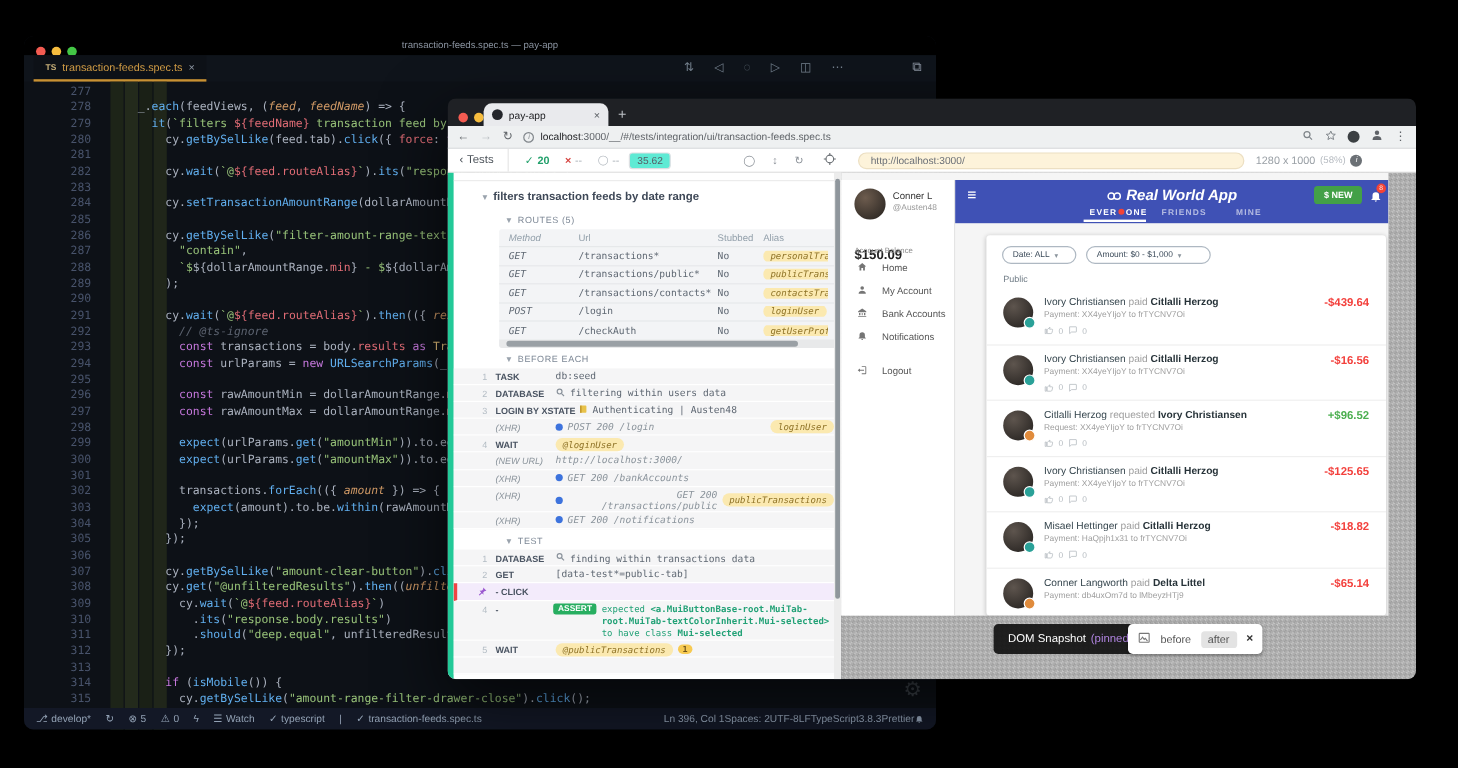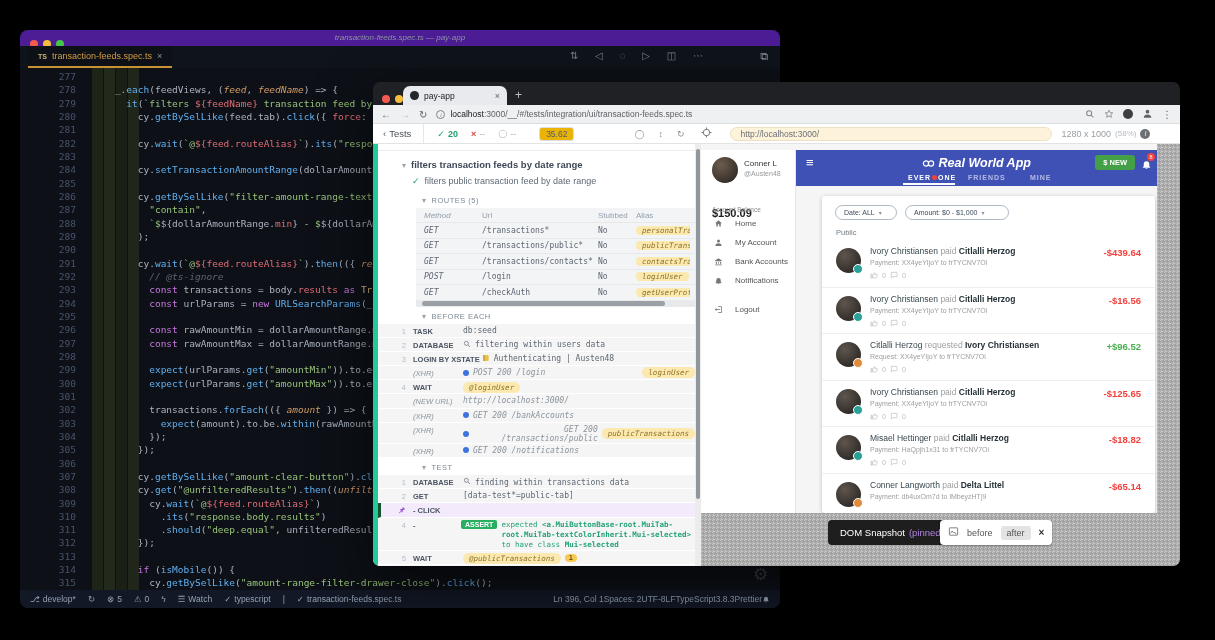--- a/index.html
+++ b/index.html
@@ -4,21 +4,21 @@
 <style>
   * { margin:0; padding:0; box-sizing:border-box; }
   html,body { width:1215px; height:640px; background:#000; overflow:hidden;
     font-family:"Liberation Sans", sans-serif; }
   .abs { position:absolute; }
   .mono { font-family:"DejaVu Sans Mono", monospace; }
 
   
   #vscode { left:20px; top:30px; width:760px; height:578px; background:#0d1117;
     border-radius:8px; overflow:hidden; box-shadow:0 12px 40px rgba(0,0,0,.6); }
-  #vs-titlebar { left:0; top:0; width:100%; height:16px; background:#4c1d95;font-style:italic; }
+  #vs-titlebar { left:0; top:0; width:100%; height:16px; background:#000000; }
   .tl { width:8px; height:8px; border-radius:50%; display:inline-block; margin-right:5px; }
   #vs-title { width:100%; text-align:center; top:3px; font-size:8px; color:#8b94a1; }
   #vs-tabbar { left:0; top:16px; width:100%; height:22px; background:#0f141b; }
   #vs-tab { left:8px; top:0; height:22px; padding:0 10px; background:#0d1117;
     border-bottom:2px solid #c89133; display:flex; align-items:center; gap:5px; }
   #vs-tab .ts { color:#c9b179; font-size:7px; font-weight:bold; }
   #vs-tab .fn { color:#d19c45; font-size:9px; }
   #vs-tab .cl { color:#8a93a0; font-size:9px; }
   #vs-toolbar-icons { right:70px; top:4px; color:#768390; font-size:10px; letter-spacing:7px; }
   #vs-copy-icon { right:12px; top:4px; color:#8a93a0; font-size:11px; }
@@ -54,21 +54,21 @@
   #omnibox { flex:1; display:flex; align-items:center; gap:5px; font-size:8.5px; }
   #omnibox .host { color:#202124; } #omnibox .rest { color:#5f6368; }
   .info-dot { width:9px; height:9px; border-radius:50%; border:1px solid #80868b;
     color:#80868b; font-size:6px; text-align:center; line-height:8px; font-style:italic; }
   #cy-header { left:0; top:42px; width:100%; height:20px; background:#fff;
     border-bottom:1px solid #e3e3e3; display:flex; align-items:center; font-size:9px; }
   #cy-back { padding:0 12px 0 10px; border-right:1px solid #e7e7e7; height:100%;
     display:flex; align-items:center; gap:3px; color:#4a5158; font-size:9.5px; }
   .stat { display:flex; align-items:center; gap:3px; margin-left:13px; }
   .stat .dash { color:#aab1b8; }
-  #cy-duration { margin-left:23px; background:#eab308; border:1px solid #dcdfe2;
+  #cy-duration { margin-left:8px; background:#5eead4; border:1px solid #dcdfe2;
     border-radius:3px; padding:1px 6px; color:#565d66; font-size:8.5px; }
   #cy-mid-icons { margin-left:60px; color:#8a9097; font-size:9px; display:flex; gap:14px; }
   #aut-url-pill { margin-left:18px; width:322px; height:14px; background:#fdf3da;
     border:1px solid #ecdfc2; border-radius:8px; display:flex; align-items:center;
     padding:0 10px; color:#6a6f76; font-size:8.5px; }
   #viewport-info { margin-left:10px; color:#9aa0a6; font-size:9px; display:flex; align-items:center; gap:4px;}
   #viewport-info .pct { color:#b6bbc1; font-size:8px; }
   .info-dark { width:10px; height:10px; border-radius:50%; background:#6b7075; color:#fff;
     font-size:6.5px; font-style:italic; text-align:center; line-height:10px; }
 
@@ -95,21 +95,21 @@
   .log-row { display:flex; align-items:flex-start; min-height:14.2px; padding:2px 6px 0 16px;
     background:#f5f5f6; border-bottom:1px solid #fff; }
   .log-row .n { width:12px; text-align:right; margin-right:7px; color:#b3bcc4; font-size:7.5px; padding-top:1px;}
   .log-row .nm { min-width:48px; white-space:nowrap; color:#4a5462; font-weight:bold; font-size:7.5px; padding-top:1px;}
   .log-row .nm.it { color:#8b949c; font-weight:normal; font-style:italic; }
   .log-row .msg { margin-left:2px; font-family:"DejaVu Sans Mono",monospace; font-size:8px;
     color:#5e6772; display:flex; align-items:center; gap:4px; flex:1; min-width:0;text-align:right; }
   .log-row .msg.it { color:#8b949c; font-style:italic; }
   .xhr-dot { width:6px; height:6px; border-radius:50%; background:#3d73dd; flex:none; }
   .r-badge { margin-left:auto; }
-  .log-row.pinned { background:#f3ebfb; border-left:3px solid #14532d; padding-left:13px;justify-content:center; }
+  .log-row.pinned { background:#f3ebfb; border-left:3px solid #ef4444; padding-left:13px;justify-content:center; }
   .assert-badge { background:#27ae60; color:#fff; border-radius:2px; padding:1px 4px;
     font-size:7px; font-weight:bold; margin-right:4px; }
   .assert-msg { color:#23a277; font-family:"DejaVu Sans Mono",monospace; font-size:7.5px;
     line-height:10px; flex:1; white-space:normal; word-break:break-word; }
   .assert-msg b { font-weight:bold; }
   .cnt-badge { background:#f7ca52; color:#6e531a; border-radius:7px; padding:0 4px;
     font-size:7px; font-weight:bold; }
   #log-scrollbar { left:322px; top:62px; width:6px; height:422px; background:#ececec; }
   #log-scrollbar .thumb { position:absolute; left:1px; top:5px; width:4px; height:350px;
     background:#8f969c; border-radius:2px; }
@@ -364,21 +364,20 @@
     <span id="viewport-info">
       <span>1280 x 1000</span>
       <span class="pct">(58%)</span>
       <span class="info-dark">i</span>
     </span>
   </div>
 
   <div id="cmd-log" class="abs">
     <div id="log-partial"></div>
     <div id="suite-title"><span class="caret">▾</span><span>filters transaction feeds by date range</span></div>
-    <div id="test-title"><span class="chk">✓</span><span>filters public transaction feed by date range</span></div>
     <div class="section-h"><span class="sec-caret">▾</span><span>ROUTES (5)</span></div>
     <div id="routes-table" class="mono">
       <div class="tr head">
           <span class="rc-m">Method</span>
           <span class="rc-u">Url</span>
           <span class="rc-s">Stubbed</span>
           <span class="rc-a">Alias</span>
         </div>
       <div id="routes-body">
           <div class="tr">

